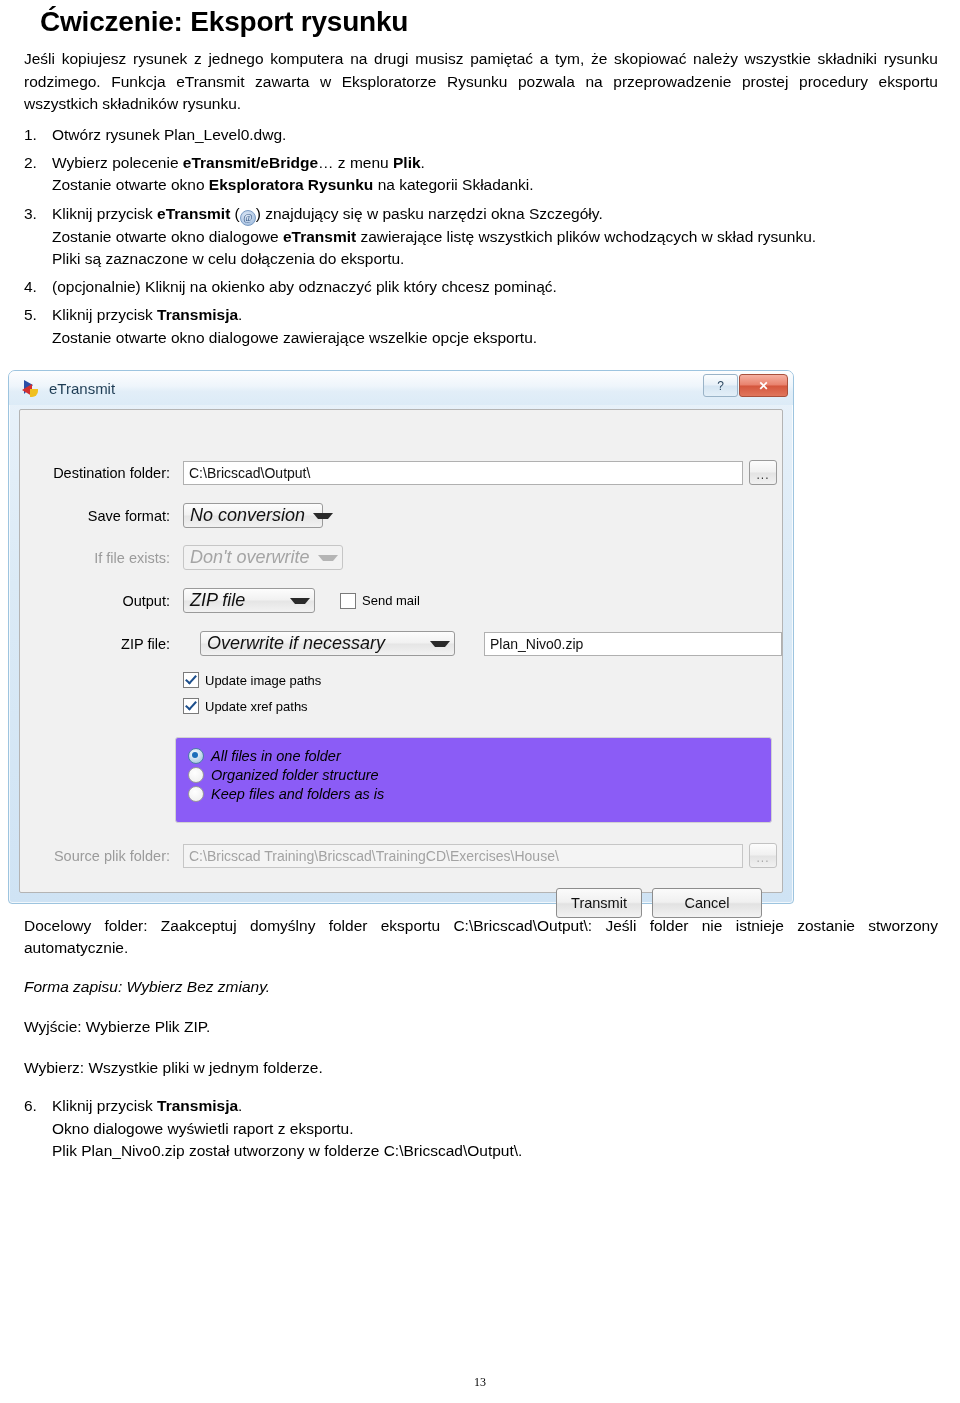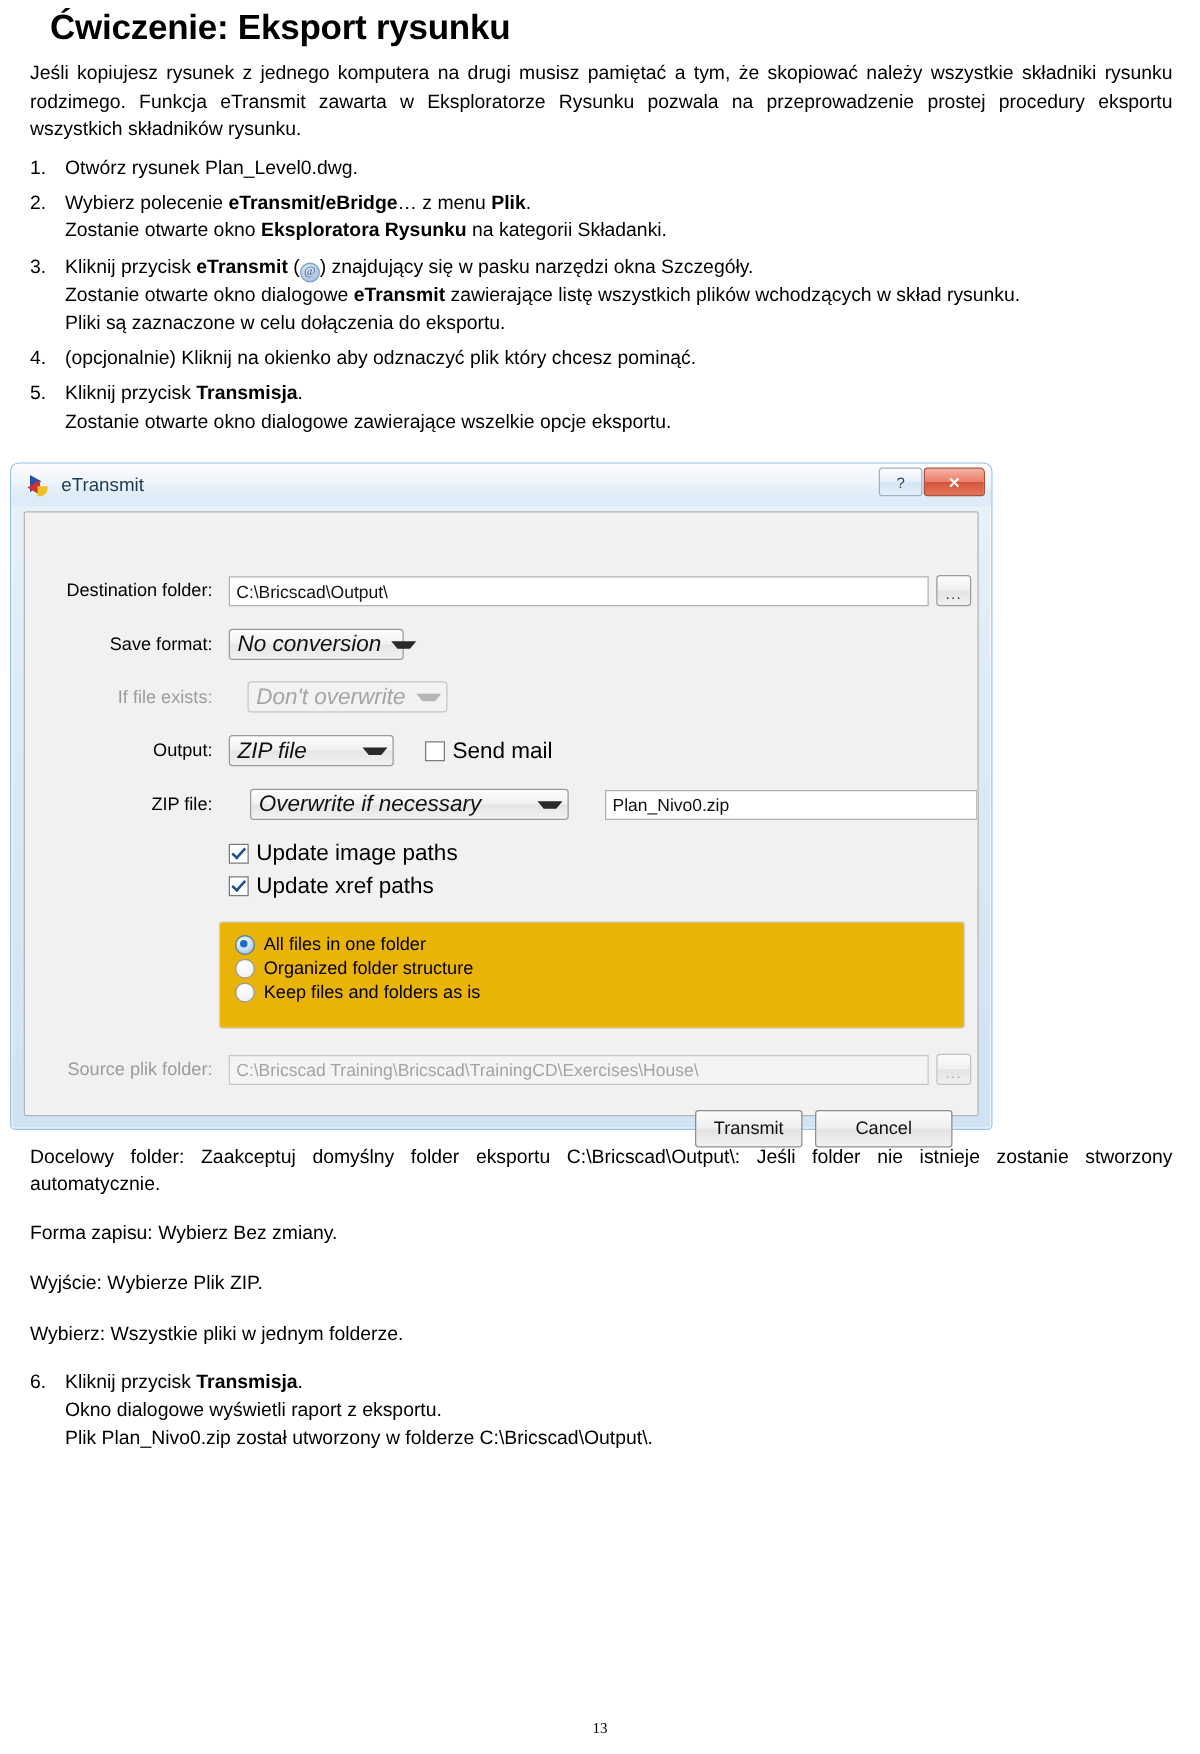--- a/index.html
+++ b/index.html
@@ -220,21 +220,21 @@
   .caret {
     width: 0; height: 0;
     border-left: 5px solid transparent;
     border-right: 5px solid transparent;
     border-top: 6px solid #2a2a2a;
     margin-left: 8px;
     flex: 0 0 10px;
   }
   .combo.disabled .caret { border-top-color: #b5b5b5; }
 
-  .chk-row { display: flex; align-items: center; font-size: 18px; }
+  .chk-row { display: flex; align-items: center; font-size: 13px; }
   .chkbox {
     width: 14px; height: 14px;
     border: 1px solid #7a7a7a;
     background: #ffffff;
     margin-right: 6px;
     position: relative;
     flex: 0 0 14px;
   }
   .chkbox.checked::after {
     content: "";
@@ -243,21 +243,22 @@
     width: 4px; height: 9px;
     border: solid #1d4f8c;
     border-width: 0 2px 2px 0;
     transform: rotate(42deg);
   }
 
   .groupbox {
     position: absolute;
     border: 1px solid #d2d2d2;
     border-radius: 3px;
-    background: #eab308;
+    background: #8b5cf6;
+    font-style: italic;
   }
   .radio-row { display: flex; align-items: center; font-size: 14.5px; margin-bottom: 3px; }
   .radio {
     width: 14px; height: 14px;
     border-radius: 50%;
     border: 1px solid #9b9b9b;
     background: radial-gradient(circle at 42% 34%, #ffffff 0%, #f2f2f2 70%, #e2e2e2 100%);
     margin-right: 7px;
     position: relative;
     flex: 0 0 14px;
@@ -377,21 +378,21 @@
     <div class="row" style="left:0; top:93px; width:100%;">
       <span class="lbl" style="width:150px;">Save format:</span>
       <span class="combo" style="margin-left:13px; width:140px;">
         <span>No conversion</span>
         <span class="caret"></span>
       </span>
     </div>
 
     <div class="row" style="left:0; top:135px; width:100%;">
       <span class="lbl disabled" style="width:150px;">If file exists:</span>
-      <span class="combo disabled" style="margin-left:28px; width:160px;align-items:center;">
+      <span class="combo disabled" style="margin-left:13px; width:160px;align-items:center;">
         <span>Don't overwrite</span>
         <span class="caret"></span>
       </span>
     </div>
 
     <div class="row" style="left:0; top:178px; width:100%;">
       <span class="lbl" style="width:150px;">Output:</span>
       <span class="combo" style="margin-left:13px; width:132px;">
         <span>ZIP file</span>
         <span class="caret"></span>
@@ -449,21 +450,21 @@
     <div class="row" style="right:20px; top:478px;">
       <span class="push-btn" style="width:86px;">Transmit</span>
       <span class="push-btn" style="width:110px; margin-left:10px;">Cancel</span>
     </div>
 
   </div>
 </div>
 
 <div class="doc" style="position:absolute; top:915px; left:0;">
   <p class="para">Docelowy folder: Zaakceptuj domyślny folder eksportu C:\Bricscad\Output\: Jeśli folder nie istnieje zostanie stworzony automatycznie.</p>
-  <p class="para" style="margin-top:16px;">Forma zapisu: Wybierz Bez zmiany.</p>
+  <p class="para" style="margin-top:16px;font-style:italic;">Forma zapisu: Wybierz Bez zmiany.</p>
   <p class="para" style="margin-top:18px;">Wyjście: Wybierze Plik ZIP.</p>
   <p class="para" style="margin-top:18px;">Wybierz: Wszystkie pliki w jednym folderze.</p>
 
   <div class="list" style="margin-top:16px;">
     <div class="li">
       <span class="num">6.</span>
       <span class="body">
         <span class="sub"><span>Kliknij przycisk </span><b>Transmisja</b><span>.</span></span>
         <span class="sub">Okno dialogowe wyświetli raport z eksportu.</span>
         <span class="sub">Plik Plan_Nivo0.zip  został utworzony w folderze C:\Bricscad\Output\.</span>

